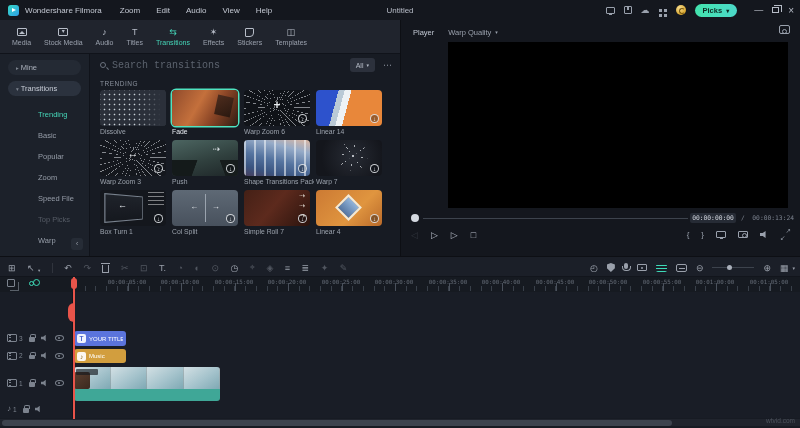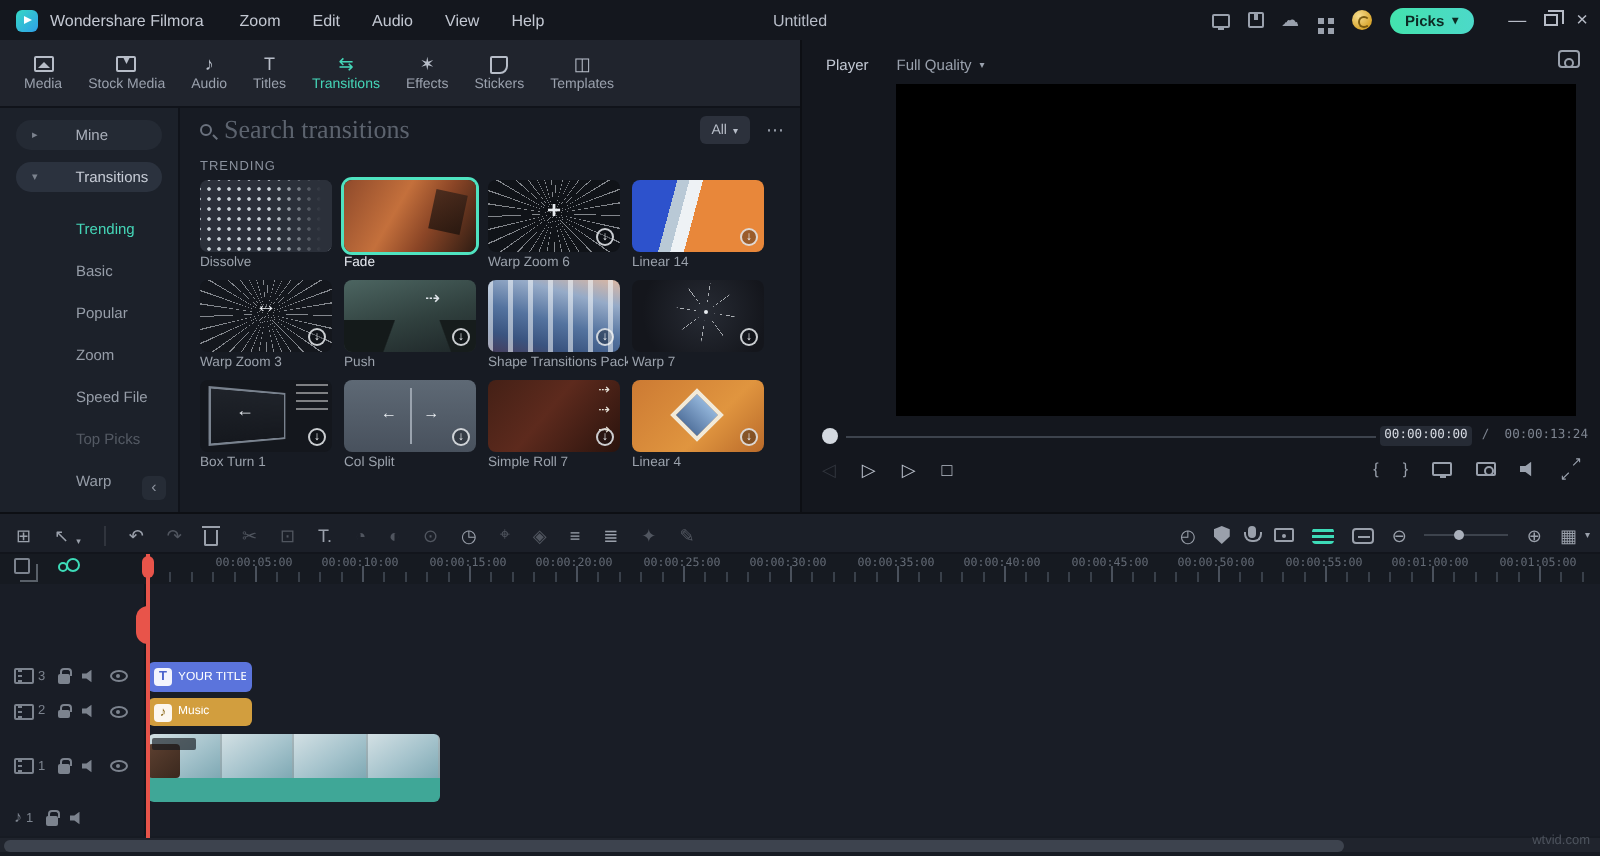--- a/index.html
+++ b/index.html
@@ -45,35 +45,35 @@
   .tab .ticon { height:10px; display:flex; align-items:center; justify-content:center; font-size:9px; color:#b7bdc8; line-height:1; }
   .tab.active, .tab.active .ticon { color:#45d6b8; }
   .ti-media { width:10px; height:8px; border:1px solid #b7bdc8; border-radius:1px; position:relative; }
   .ti-media::after { content:""; position:absolute; left:1px; bottom:1px; border-left:3px solid transparent; border-right:3px solid transparent; border-bottom:3px solid #b7bdc8; }
   .ti-stock { width:10px; height:8px; border:1px solid #b7bdc8; border-radius:1px; position:relative; }
   .ti-stock::after { content:"▾"; position:absolute; left:2.4px; top:-1px; font-size:6px; color:#b7bdc8; }
   .ti-sticker { width:9px; height:9px; border:1px solid #b7bdc8; border-radius:1px 1px 4px 1px; }
 
   
   .sidebar { position:absolute; left:0; top:54px; width:90px; height:202px; background:#1c212a; border-right:1px solid #10131a; }
-  .side-pill { margin:6px 8px 0 8px; height:15px; border-radius:8px; display:flex; align-items:center; gap:19px; padding:0 8px; font-size:7.5px; color:#aab0bb; background:#242a34; }
+  .side-pill { margin:6px 8px 0 8px; height:15px; border-radius:8px; display:flex; align-items:center; gap:2px; padding:0 8px; font-size:7.5px; color:#aab0bb; background:#242a34; }
   .side-pill.open { background:#2b323e; color:#c7ccd6; }
   .side-pill .arr { font-size:5.5px; color:#7c838e; }
   .side-items { margin-top:8px; }
   .side-item { height:21px; line-height:21px; padding-left:38px; font-size:7.5px; color:#969dа8; color:#969da8; }
   .side-item.active { color:#45d6b8; }
   .side-item.faded { opacity:.45; }
   .collapse-btn { position:absolute; right:6px; bottom:6px; width:12px; height:12px; border-radius:3px; background:#262c36; color:#8b919c; font-size:8px; line-height:11px; text-align:center; }
 
   
   .library { position:absolute; left:90px; top:54px; width:310px; height:202px; background:#171b23; }
   .search-row { display:flex; align-items:center; height:22px; padding:0 6px 0 10px; gap:6px; }
   .mag { width:6px; height:6px; border:1.2px solid #6b727e; border-radius:50%; position:relative; flex:0 0 auto; }
   .mag::after { content:""; position:absolute; left:5px; top:5px; width:3px; height:1.2px; background:#6b727e; transform:rotate(45deg); }
-  .search-input { flex:1; background:transparent; border:none; outline:none; color:#cfd4dc; font-size:13px; font-family:Liberation Serif, serif; }
+  .search-input { flex:1; background:transparent; border:none; outline:none; color:#cfd4dc; font-size:10px; font-family:Liberation Mono, monospace; }
   .search-input::placeholder { color:#5c636e; }
   .all-chip { height:14px; padding:0 6px; border-radius:3px; background:#2c313c; display:flex; align-items:center; gap:3px; font-size:7px; color:#b7bdc8; }
   .all-chip .caret { font-size:5px; }
   .more-dots { font-size:9px; color:#9aa1ad; padding:0 2px; }
   .section-label { padding:4px 0 3px 10px; font-size:6.5px; letter-spacing:.5px; color:#8a919d; }
   .grid { display:grid; grid-template-columns:repeat(4,72px); padding-left:10px; row-gap:5px; }
   .cell { width:70px; }
   .thumb { width:66px; height:36px; border-radius:4px; position:relative; overflow:hidden; background:#262b34; }
   .cell.selected .thumb { box-shadow:0 0 0 1.5px #4fe3c0; }
   .tname { margin-top:2px; font-size:6.8px; color:#9ba2ac; white-space:nowrap; overflow:hidden; }
@@ -387,21 +387,21 @@
           </div>
         <div class="tname">Linear 4</div>
       </div>
     </div>
   </div>
 
   <div class="player">
     <div class="player-head">
       <span class="player-label">Player</span>
       <div class="quality">
-        <span>Full Quality</span>
+        <span>Warp Quality</span>
         <span class="caret">▾</span>
       </div>
       <span class="adjust-ic"></span>
     </div>
     <div class="preview"></div>
     <div class="seek-row">
       <span class="seek-handle"></span>
       <span class="seek-line"></span>
       <span class="tc-chip">00:00:00:00</span>
       <span class="tc-total"><span>/</span>&nbsp;&nbsp;<span>00:00:13:24</span></span>

